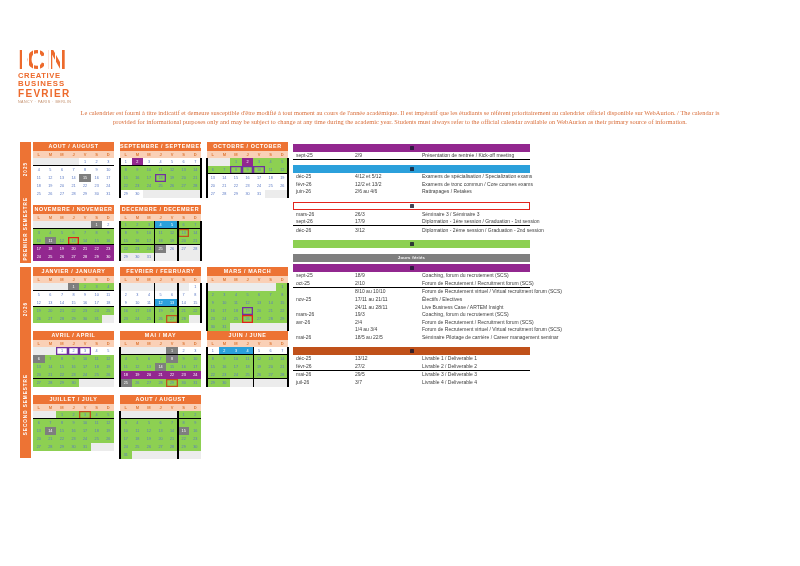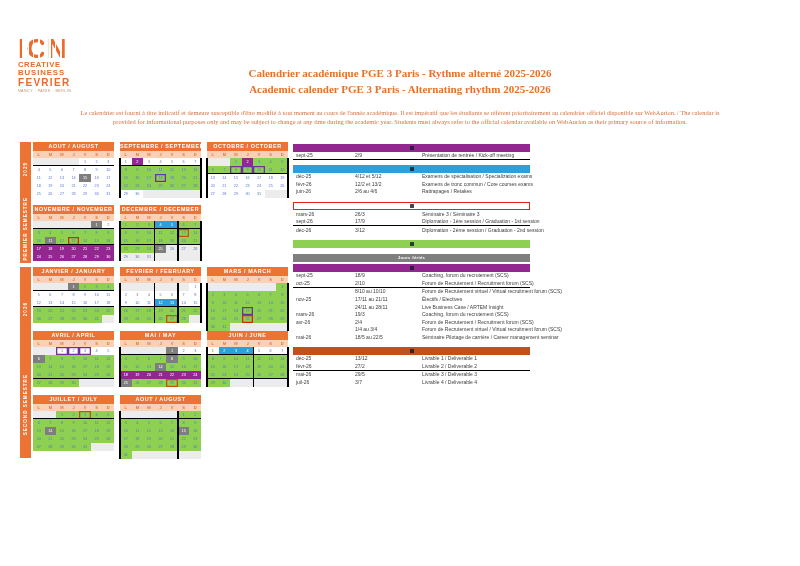--- a/index.html
+++ b/index.html
@@ -1,19 +1,19 @@
 <!DOCTYPE html>
 <html><head>
 <meta charset="utf-8">
 <style>
   html,body{margin:0;padding:0;background:#fff;}
   #page{position:relative;width:800px;height:566px;background:#fff;overflow:hidden;font-family:"Liberation Sans",sans-serif;}
 
   
-  #logo{position:absolute;left:18px;top:37px;width:84px;color:#ED6A2C;}
+  #logo{position:absolute;left:18px;top:48px;width:84px;color:#ED6A2C;}
   .icn-big{font:800 27px/24px "Liberation Sans",sans-serif;letter-spacing:1px;position:relative;}
   .icn-stripes{position:absolute;left:0;top:0;width:58px;height:24px;background:repeating-linear-gradient(90deg,rgba(255,255,255,0) 0 4px,#fff 4px 5.5px);}
   .icn-l1{font:800 7.6px/8.4px "Liberation Sans",sans-serif;letter-spacing:.6px;}
   .icn-l2{font:800 7.8px/8.4px "Liberation Sans",sans-serif;letter-spacing:.9px;}
   .icn-l3{font:800 10px/10.5px "Liberation Sans",sans-serif;letter-spacing:1.3px;}
   .icn-tag{font:400 3.6px/6px "Liberation Sans",sans-serif;color:#C08A66;letter-spacing:.5px;}
 
   
   #titles{position:absolute;left:0;top:66px;width:100%;text-align:center;color:#E8702A;
           font-family:"Liberation Serif",serif;font-weight:bold;}
@@ -71,24 +71,20 @@
     <div class="icn-big">
       <span>ICN</span>
       <span class="icn-stripes"></span>
     </div>
     <div class="icn-l1">CREATIVE</div>
     <div class="icn-l2">BUSINESS</div>
     <div class="icn-l3">FEVRIER</div>
     <div class="icn-tag">NANCY · PARIS · BERLIN</div>
   </div>
 
-  <div id="titles">
-    <div class="t">Calendrier académique PGE 3 Paris - Rythme alterné 2025-2026</div>
-    <div class="t">Academic calender PGE 3 Paris - Alternating rhythm 2025-2026</div>
-  </div>
 
   <div id="disclaimer">Le calendrier est fourni à titre indicatif et demeure susceptible d'être modifié à tout moment au cours de l'année académique. Il est impératif que les étudiants se réfèrent prioritairement au calendrier officiel disponible sur WebAurion. / The calendar is provided for informational purposes only and may be subject to change at any time during the academic year. Students must always refer to the official calendar available on WebAurion as their primary source of information.</div>
 
   <div id="sem1" class="sem-strip">
     <div class="sem-sec yr">
       <span class="vtext">2025</span>
     </div>
     <div class="sem-sec">
       <span class="vtext">PREMIER SEMESTRE</span>
     </div>

